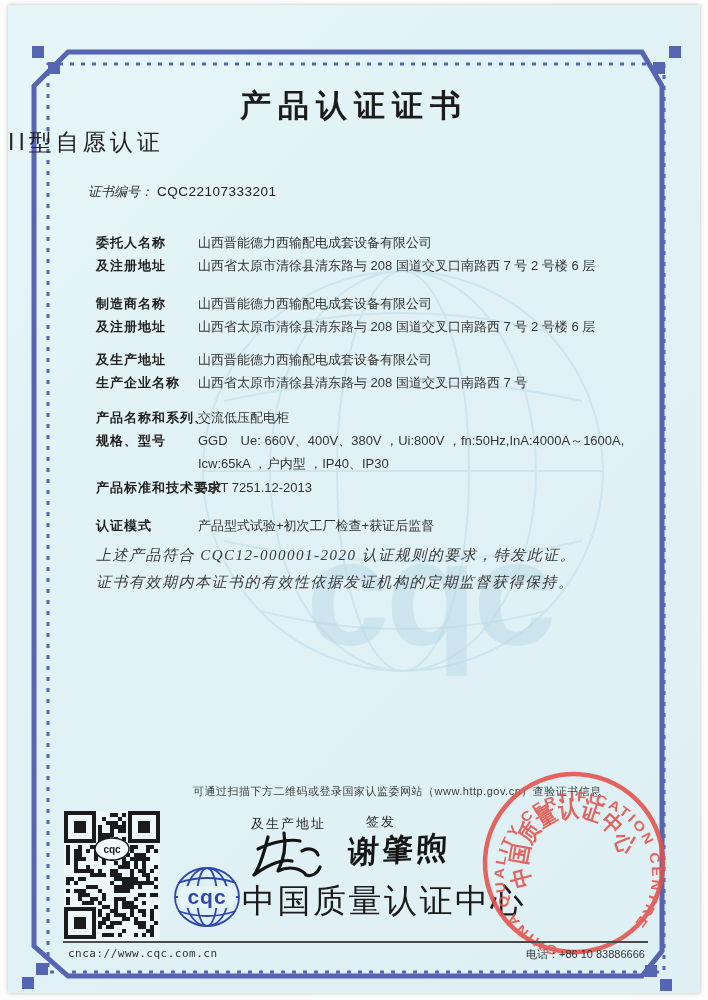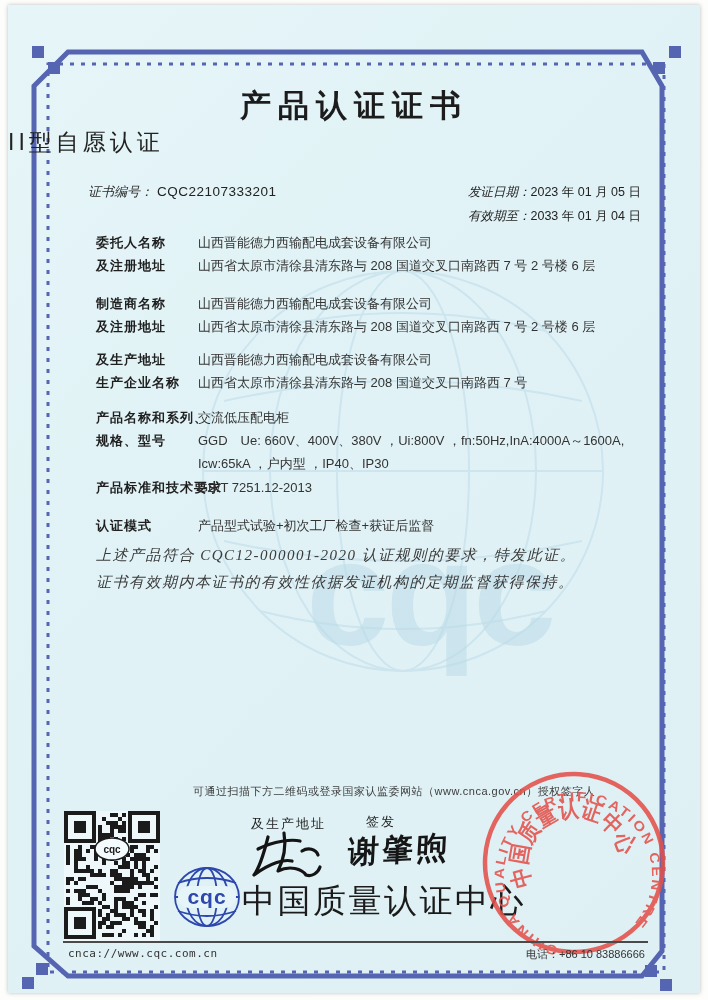--- a/index.html
+++ b/index.html
@@ -74,24 +74,20 @@
       <rect x="652" y="974" width="12" height="12"></rect>
     </g>
   </svg>
 
   <div class="abs title">产品认证证书</div>
   <div class="abs subtitle">II型自愿认证</div>
 
   <div class="abs certno-row kaiti">
     <span>证书编号：</span><span class="num">CQC22107333201</span>
   </div>
-  <div class="abs dates">
-    <div><span class="kaiti">发证日期：</span><span>2023 年 01 月 05 日</span></div>
-    <div><span class="kaiti">有效期至：</span><span>2033 年 01 月 04 日</span></div>
-  </div>
 
   <div class="abs frow" style="top:226px;">
     <div class="flabel">
           <div>委托人名称</div>
           <div>及注册地址</div>
         </div>
     <div class="fvalue">
           <div>山西晋能德力西输配电成套设备有限公司</div>
           <div>山西省太原市清徐县清东路与 208 国道交叉口南路西 7 号 2 号楼 6 层</div>
         </div>
@@ -131,21 +127,21 @@
     <div class="fvalue">GB/T 7251.12-2013</div>
   </div>
   <div class="abs frow" style="top:509px;">
     <div class="flabel">认证模式</div>
     <div class="fvalue">产品型式试验+初次工厂检查+获证后监督</div>
   </div>
 
   <div class="abs stmt kaiti" style="top:541px;">上述产品符合 CQC12-000001-2020 认证规则的要求，特发此证。</div>
   <div class="abs stmt kaiti" style="top:568px;">证书有效期内本证书的有效性依据发证机构的定期监督获得保持。</div>
 
-  <div class="abs qr-caption">可通过扫描下方二维码或登录国家认监委网站（www.cnca.gov.cn）授权签字人</div>
+  <div class="abs qr-caption">可通过扫描下方二维码或登录国家认监委网站（www.http.gov.cn）查验证书信息</div>
 
   <svg class="abs" style="left:56px;top:806px;" width="96" height="130" viewBox="0 0 96 130">
     <rect x="0" y="0" width="96" height="130" fill="#eef8fa"></rect>
     <g class="qr-modules" fill="#1b1b1b">
           <rect x="46" y="2" width="4" height="4"></rect>
           <rect x="50" y="2" width="4" height="4"></rect>
           <rect x="58" y="2" width="4" height="4"></rect>
           <rect x="38" y="6" width="4" height="4"></rect>
           <rect x="54" y="6" width="4" height="4"></rect>
           <rect x="42" y="10" width="4" height="4"></rect>

